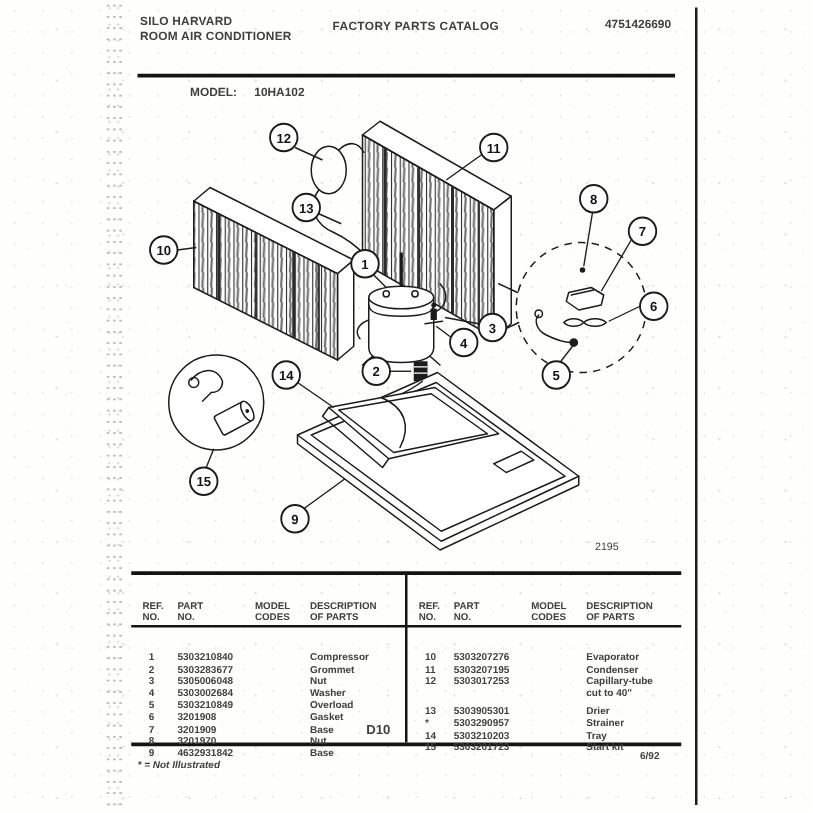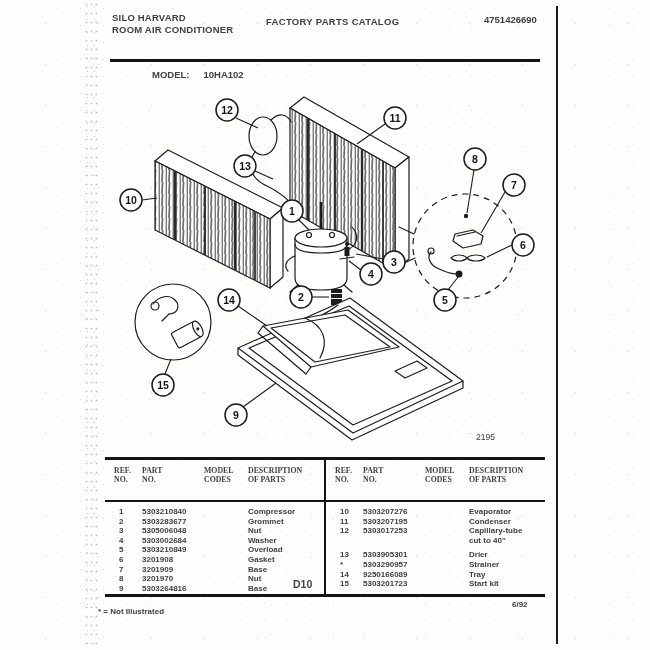--- a/index.html
+++ b/index.html
@@ -38,29 +38,29 @@
 
   
   .table-wrap{position:absolute;left:105px;top:457px;width:440px;height:140px;box-sizing:border-box;
               border-top:3px solid #141414;border-bottom:3px solid #141414;}
   .table-divider{position:absolute;left:219px;top:0;bottom:0;width:2px;background:#141414;}
   .head-rule{position:absolute;left:0;right:0;top:40px;height:2px;background:#141414;}
   .half{position:absolute;top:0;height:100%;width:212px;}
   .half.left{left:9px;}
   .half.right{left:230px;}
   .thead,.trow{display:grid;grid-template-columns:28px 62px 44px 78px;column-gap:0;}
-  .thead{padding-top:6px;font-size:7.8px;font-weight:700;line-height:9px;white-space:pre-line;height:34px;font-family:Liberation Serif, serif;}
+  .thead{padding-top:20px;font-size:7.8px;font-weight:700;line-height:9px;white-space:pre-line;height:34px;}
   .tbody{padding-top:7px;}
   .trow{font-size:8px;font-weight:600;line-height:9.6px;}
   .trow .c-ref{padding-left:5px;}
   .trow .c-desc{white-space:pre-line;}
   .gap-above{margin-top:5px;}
 
   
-  .footer-note{position:absolute;left:98px;top:607px;font-size:8px;font-weight:700;}
+  .footer-note{position:absolute;left:110px;top:607px;font-size:8px;font-weight:700;font-style:italic;}
   .page-number{position:absolute;left:293px;top:578px;font-size:10.5px;font-weight:700;}
   .revision-date{position:absolute;left:512px;top:600px;font-size:8px;font-weight:700;}
 </style>
 </head>
 <body>
 
 <div class="page">
   <div class="edge-noise"></div>
   <div class="right-rule"></div>
 
@@ -311,21 +311,21 @@
             <div class="c-desc">Base</div>
           </div>
         <div class="trow">
             <div class="c-ref">8</div>
             <div class="c-part">3201970</div>
             <div class="c-codes"></div>
             <div class="c-desc">Nut</div>
           </div>
         <div class="trow">
             <div class="c-ref">9</div>
-            <div class="c-part">5303264816</div>
+            <div class="c-part">4632931842</div>
             <div class="c-codes"></div>
             <div class="c-desc">Base</div>
           </div>
       </div>
     </div>
 
     <div class="half right">
       <div class="thead">
         <div>REF.
 NO.</div>
@@ -363,21 +363,21 @@
             <div class="c-desc">Drier</div>
           </div>
         <div class="trow">
             <div class="c-ref">*</div>
             <div class="c-part">5303290957</div>
             <div class="c-codes"></div>
             <div class="c-desc">Strainer</div>
           </div>
         <div class="trow">
             <div class="c-ref">14</div>
-            <div class="c-part">9250166089</div>
+            <div class="c-part">5303210203</div>
             <div class="c-codes"></div>
             <div class="c-desc">Tray</div>
           </div>
         <div class="trow">
             <div class="c-ref">15</div>
             <div class="c-part">5303201723</div>
             <div class="c-codes"></div>
             <div class="c-desc">Start kit</div>
           </div>
       </div>

